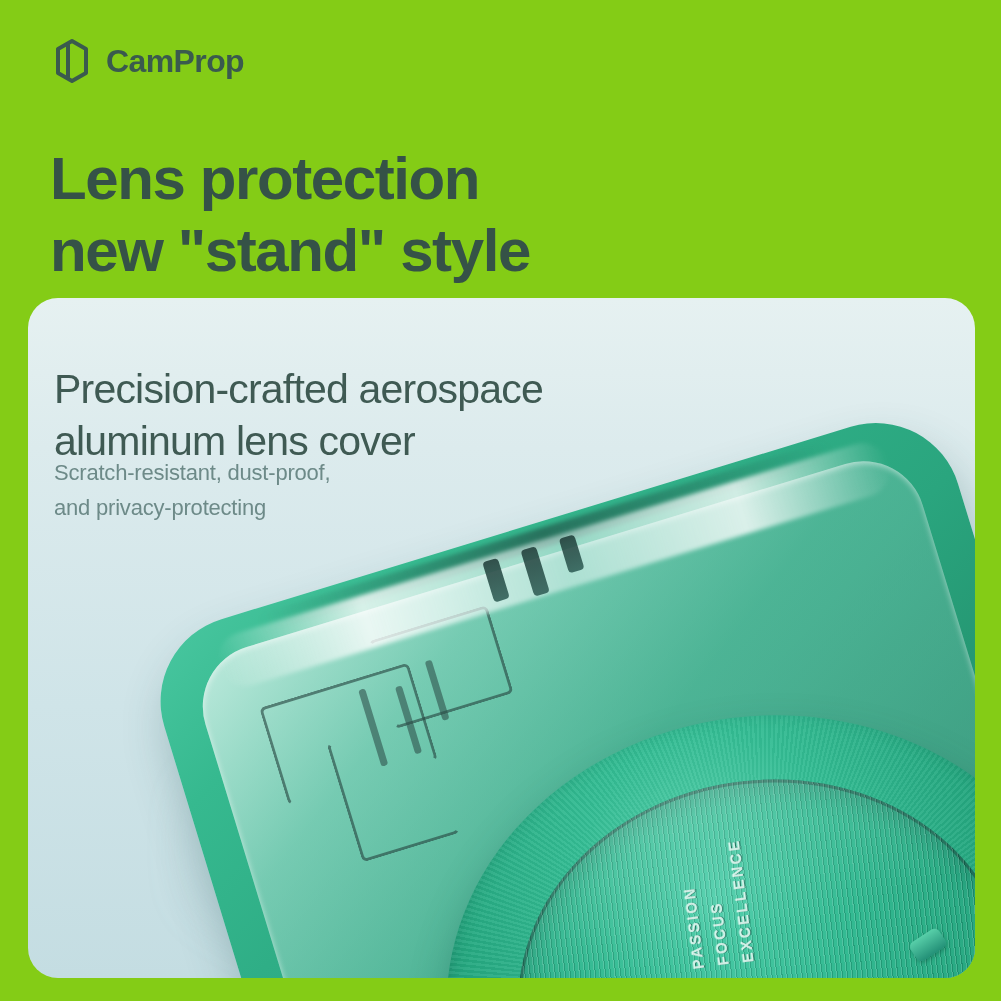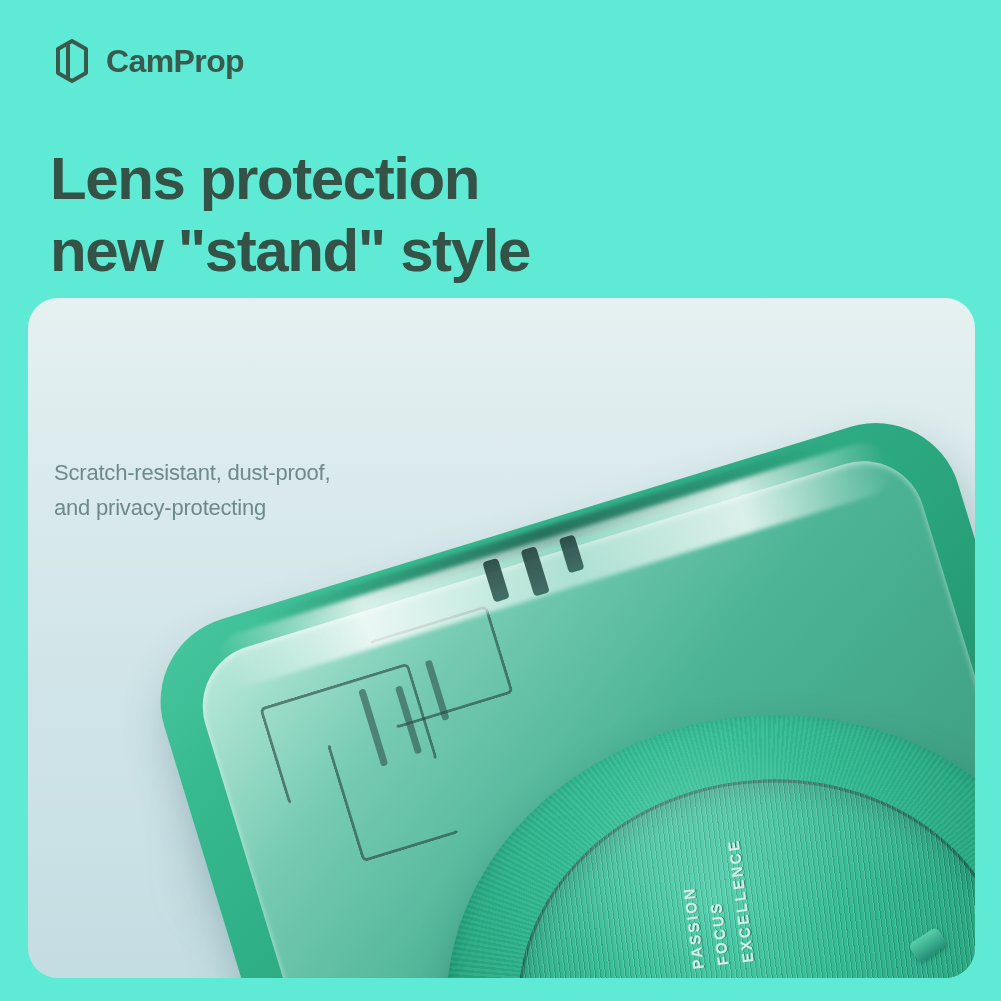--- a/index.html
+++ b/index.html
@@ -2,21 +2,21 @@
 <html><head>
 <meta charset="utf-8">
 <style>
   html,body{margin:0;padding:0;}
   body{
     width:1001px;height:1001px;overflow:hidden;
     background:#ffffff;
     font-family:"Liberation Sans", sans-serif;
     -webkit-font-smoothing:antialiased;
   }
-  .page{position:relative;width:1001px;height:1001px;background:#5eead4;}
+  .page{position:relative;width:1001px;height:1001px;background:#84cc16;}
 
   
   .brand{position:absolute;left:52px;top:38px;display:flex;align-items:center;gap:14px;}
   .brand-mark{width:40px;height:46px;display:block;}
   .brand-name{
     font-size:32px;font-weight:bold;color:#3a5a4e;letter-spacing:-0.6px;
     line-height:1;white-space:nowrap;
   }
 
   
@@ -215,17 +215,19 @@
               <span>FOCUS</span>
               <span>EXCELLENCE</span>
             </div>
           </div>
           <div class="nub n1"></div>
 
         </div>
       </div>
     </div>
 
+    <h2 class="card-title">Precision-crafted aerospace
+aluminum lens cover</h2>
     <p class="card-sub">Scratch-resistant, dust-proof,
 and privacy-protecting</p>
   </div>
 
 </div>
 
 </body></html>

